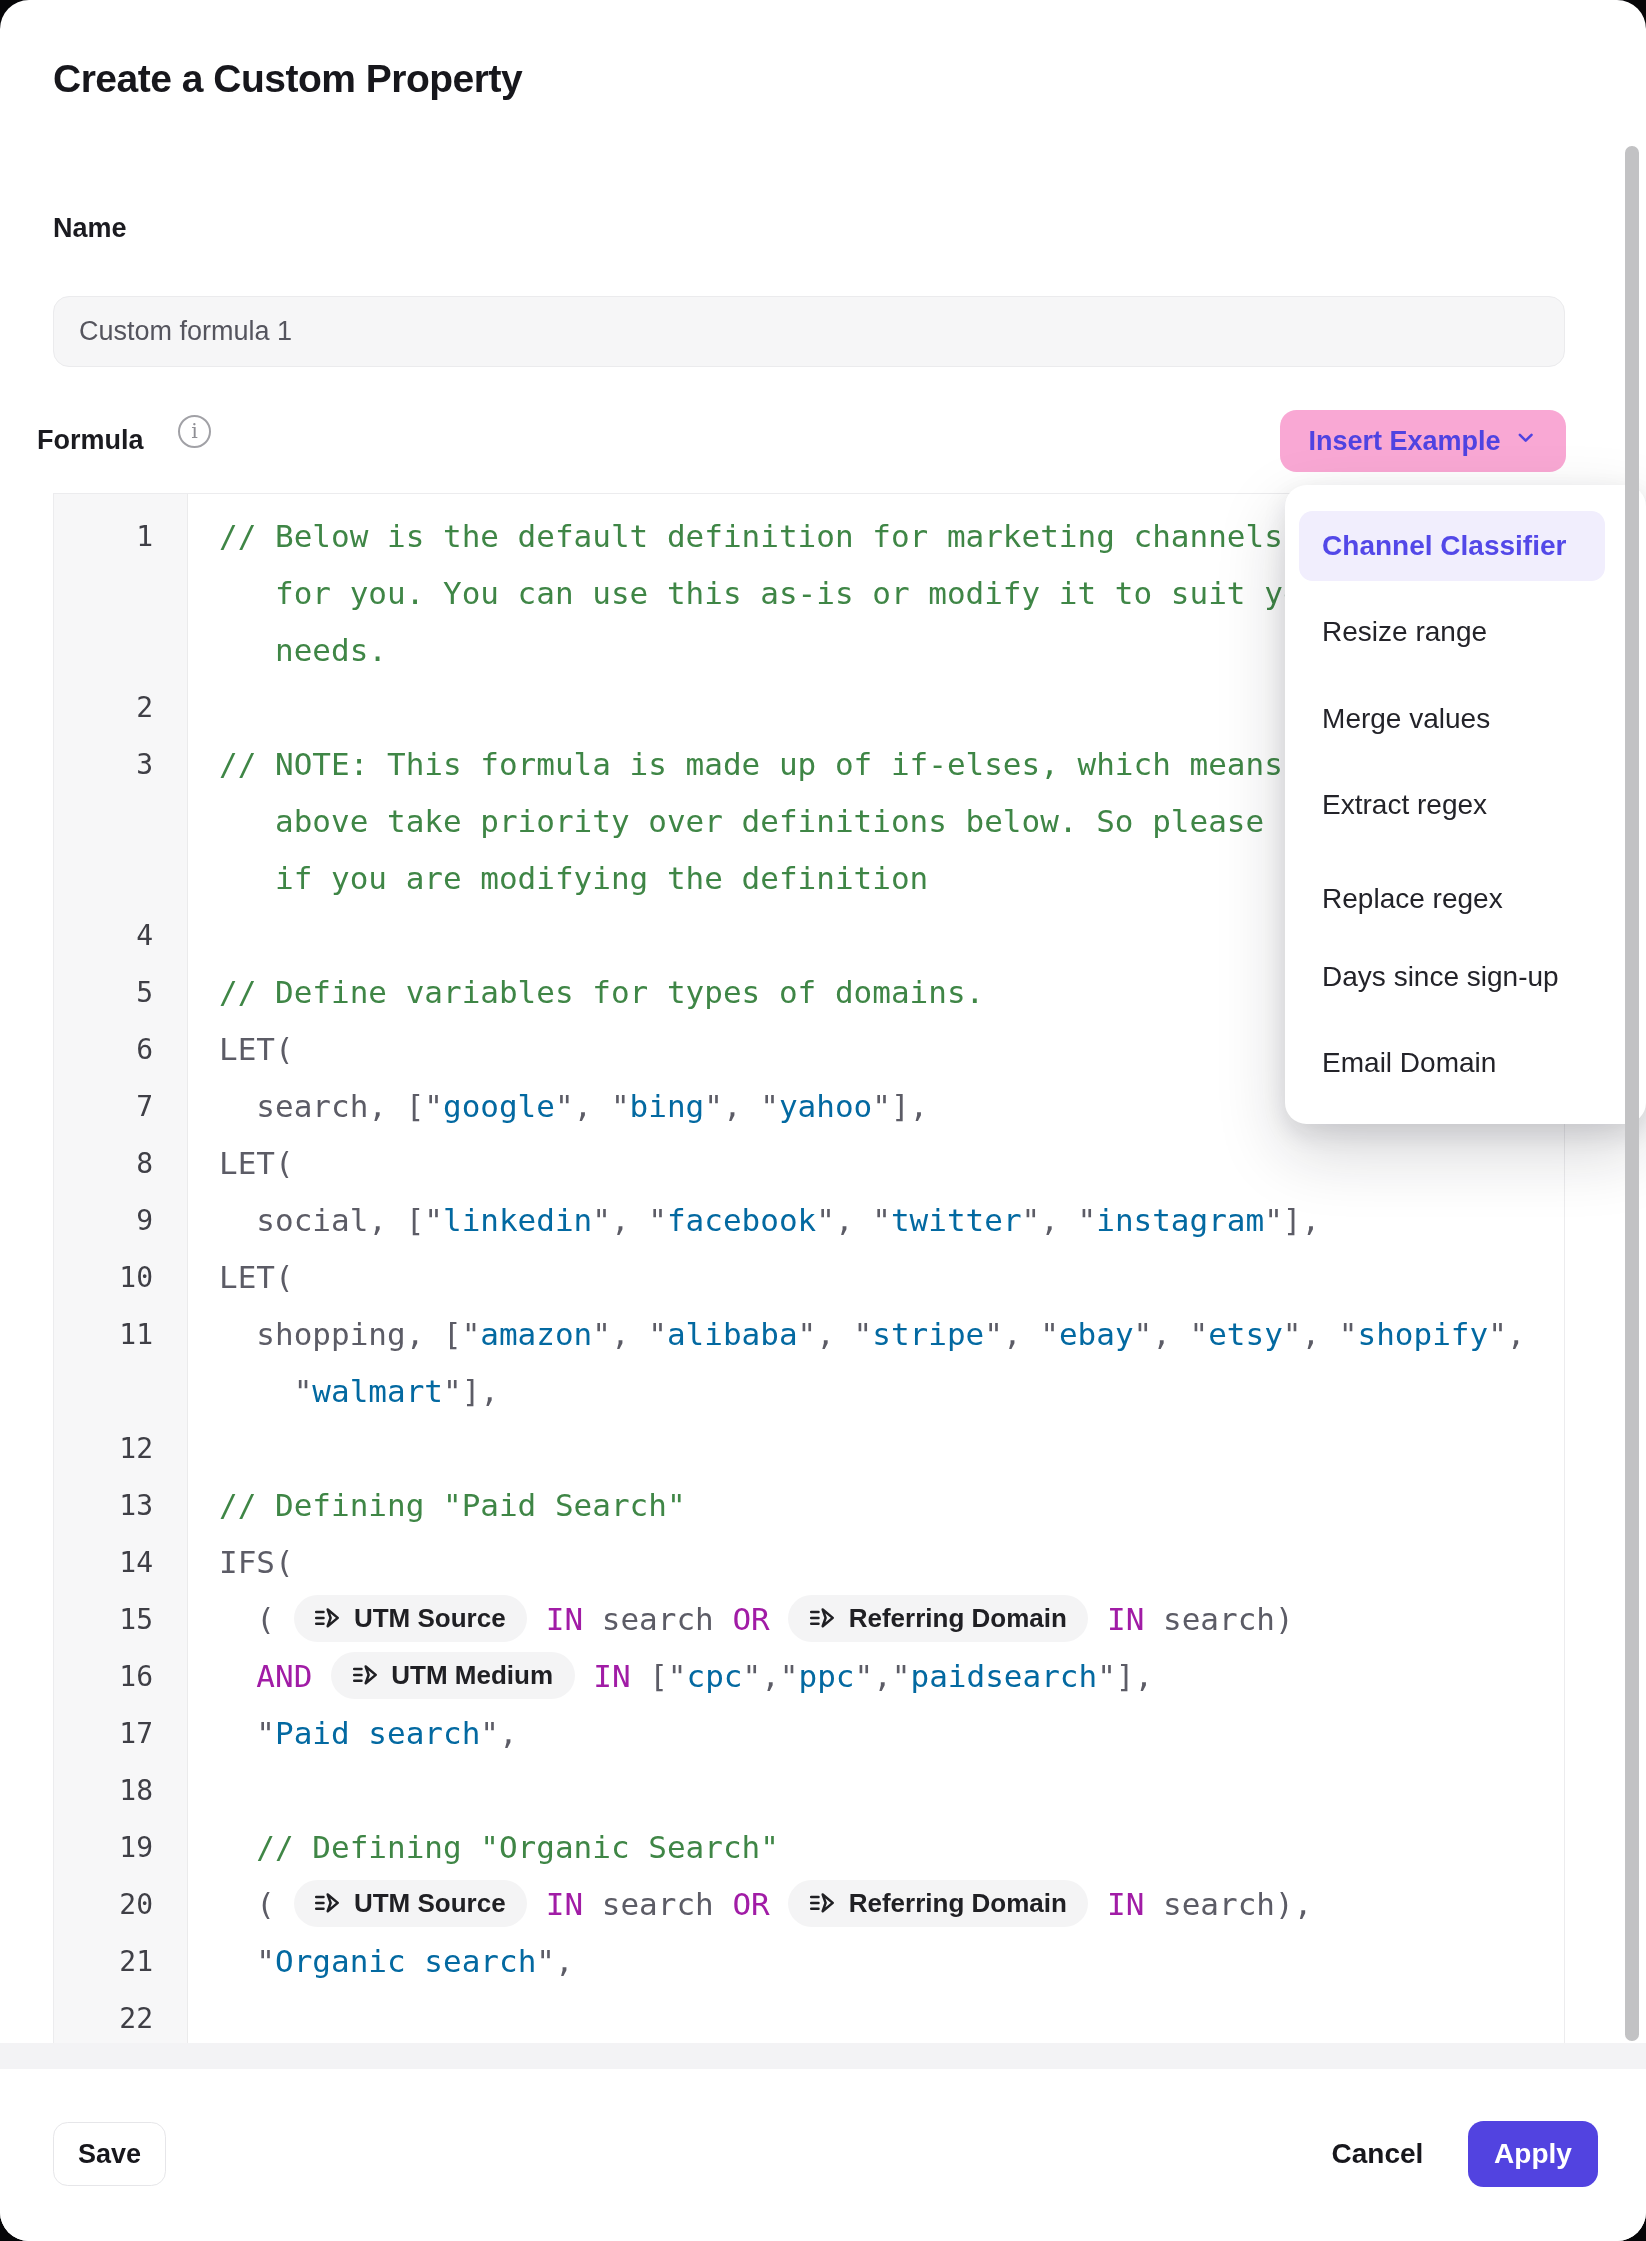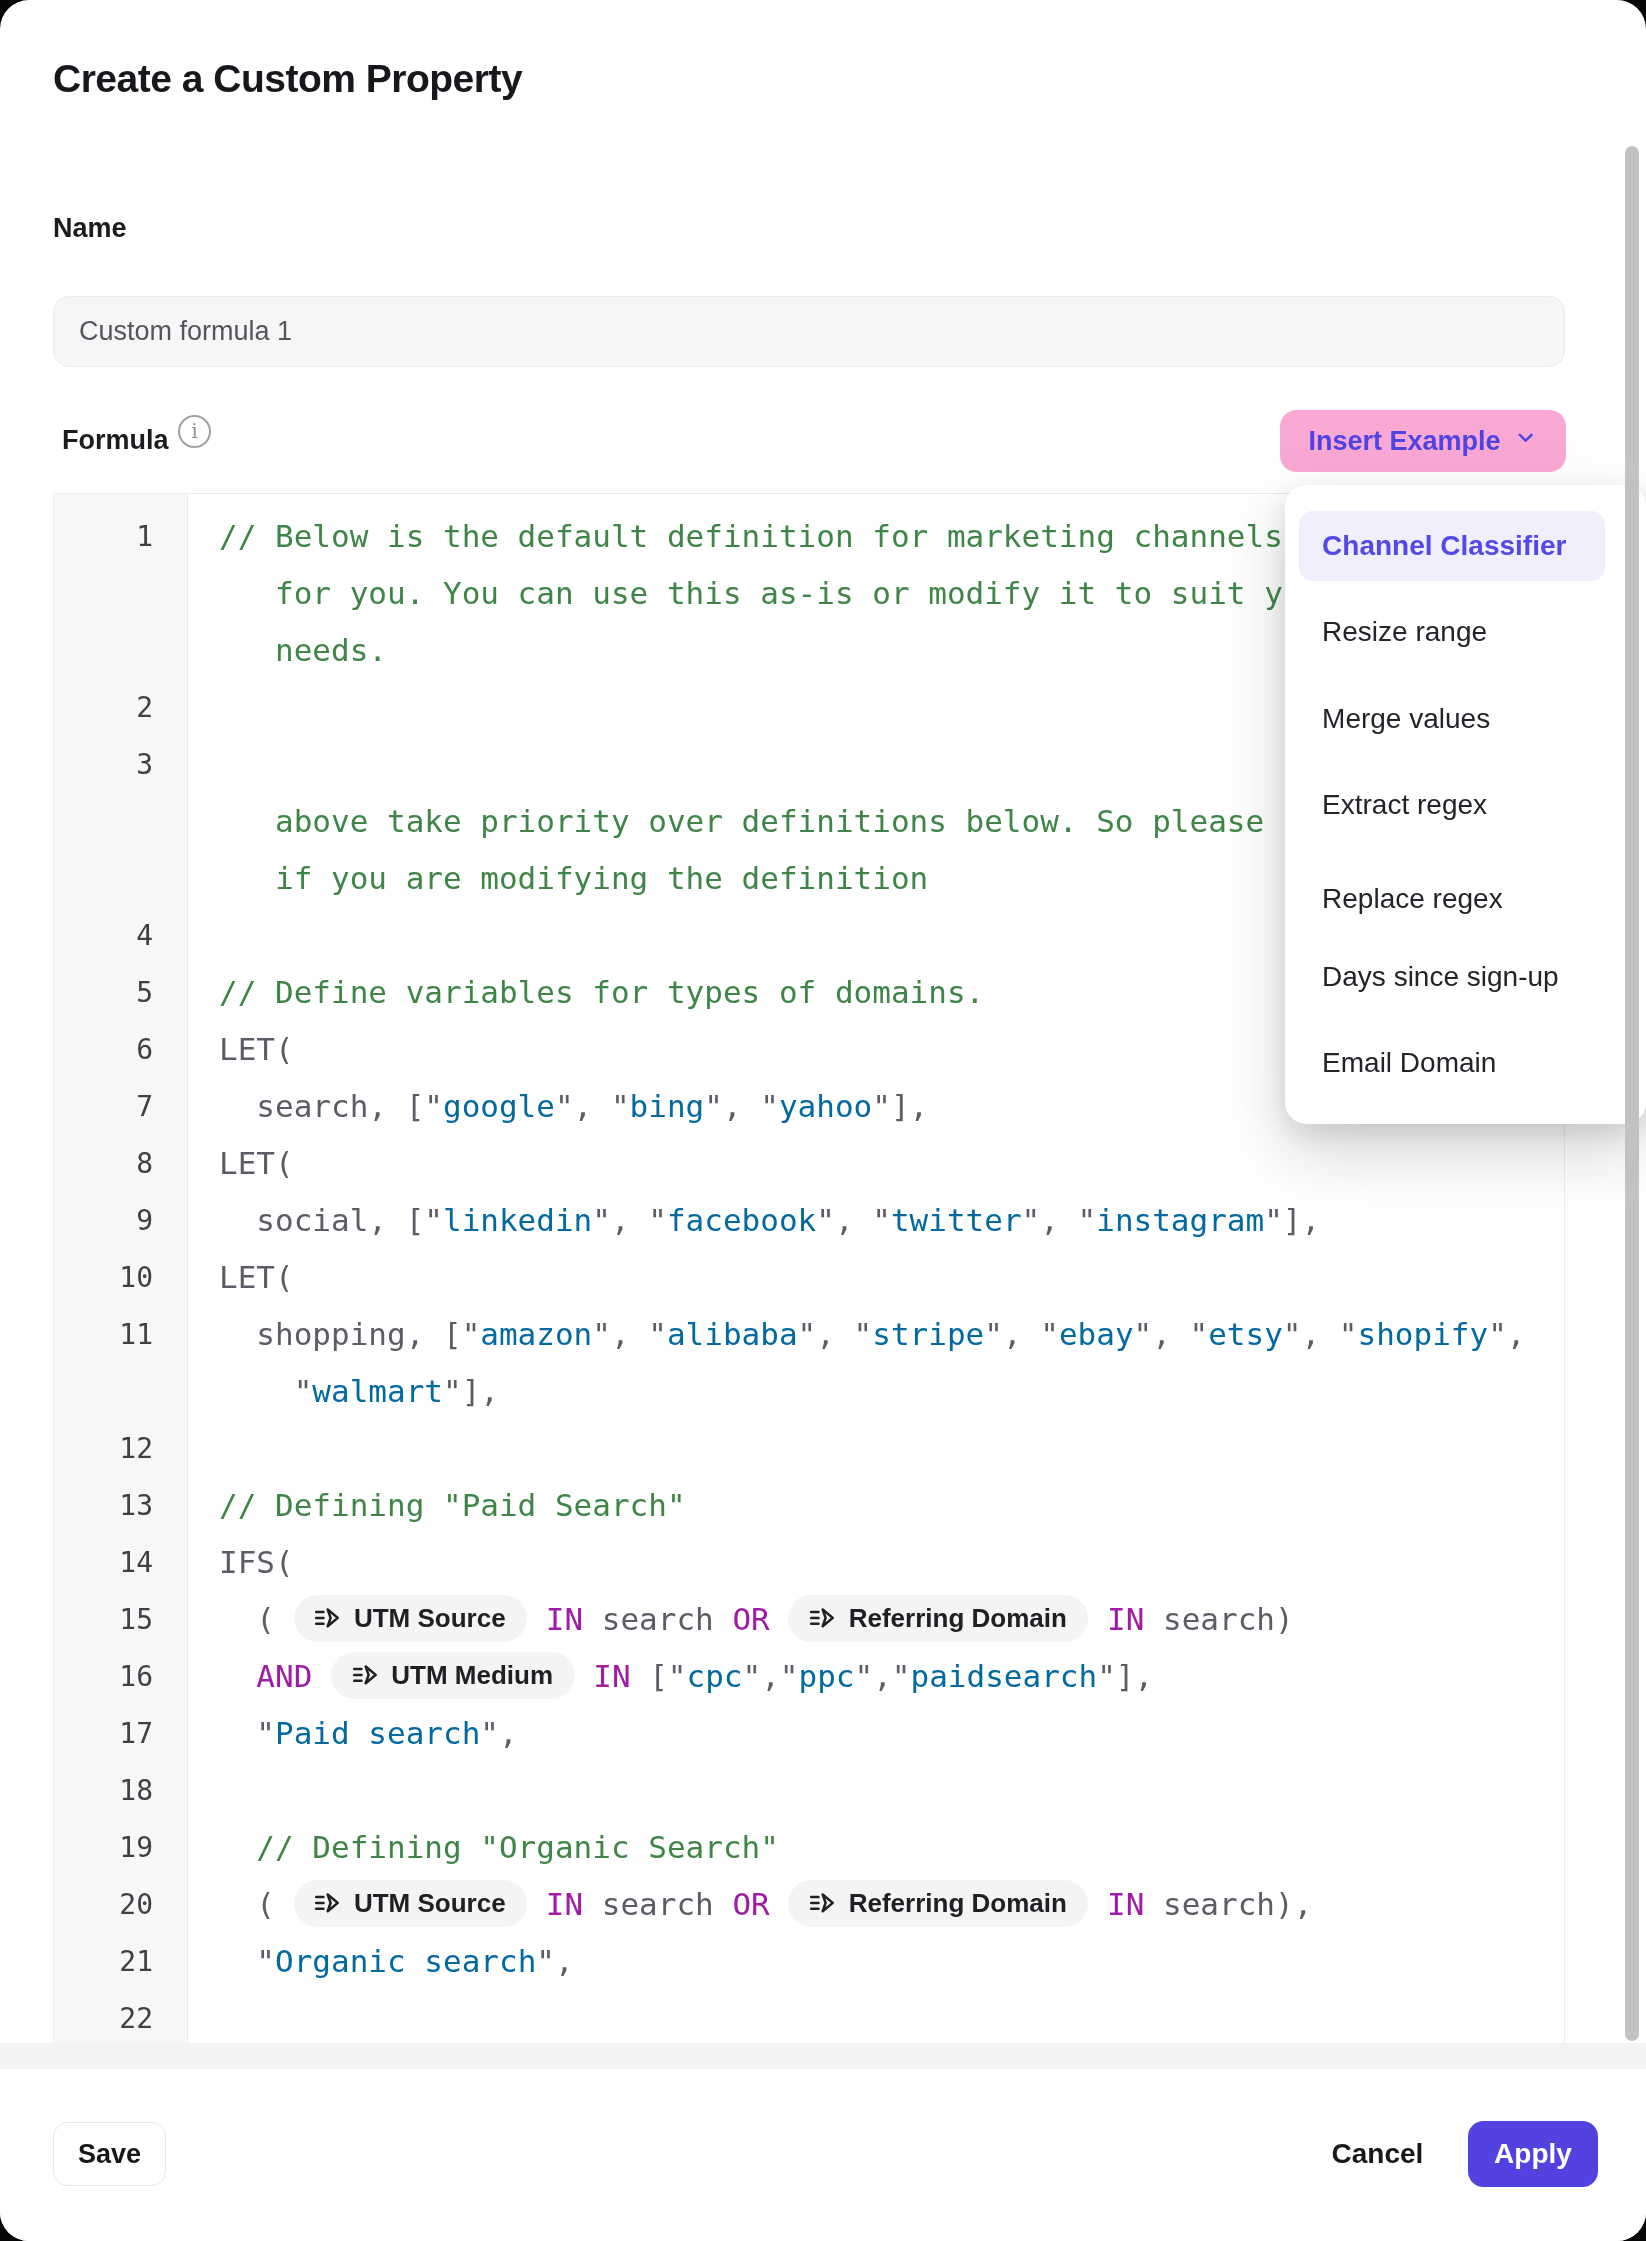--- a/index.html
+++ b/index.html
@@ -8,21 +8,21 @@
   .dialog{position:absolute;inset:0;background:#ffffff;border-radius:29px;overflow:hidden;}
 
   .title{position:absolute;left:53px;top:57px;font-size:39px;font-weight:700;color:#17171c;letter-spacing:-0.5px;}
 
   .field-label{position:absolute;font-size:27px;font-weight:700;color:#1b1b20;}
   .name-label{left:53px;top:213px;}
   .name-input{position:absolute;left:53px;top:276px;width:1512px;height:71px;box-sizing:border-box;
               background:#f6f6f7;border:1.5px solid #ebebed;border-radius:16px;padding:0 25px;
               font-family:"Liberation Sans",sans-serif;font-size:27px;color:#55555e;outline:none;margin-top:20px;}
 
-  .formula-label{left:62px;top:425px;}
+  .formula-label{left:37px;top:425px;}
   .info-icon{position:absolute;left:178px;top:415px;width:33px;height:33px;border:2.4px solid #a1a1a6;
              border-radius:50%;box-sizing:border-box;color:#8f8f95;font-family:"DejaVu Serif",serif;
              font-size:20.5px;line-height:28px;text-align:center;font-style:normal;}
 
   
   .editor{position:absolute;left:53px;top:493px;width:1512px;height:1552px;box-sizing:border-box;
           border:1px solid #ececee;background:#ffffff;overflow:hidden;}
   .gutter-bg{position:absolute;left:0;top:0;width:133px;height:100%;background:#f7f7f8;border-right:1px solid #ebebec;}
   .code-rows{position:absolute;left:0;top:13.7px;width:100%;}
   .crow{position:relative;display:flex;height:57px;line-height:57px;font-family:"DejaVu Sans Mono",monospace;font-size:31px;}
@@ -89,20 +89,21 @@
           <div class="crow">
             <span class="lnum"></span>
             <span class="ctext"><span class="tok-cm">   needs.</span></span>
           </div>
           <div class="crow">
             <span class="lnum">2</span>
             <span class="ctext"></span>
           </div>
           <div class="crow">
             <span class="lnum">3</span>
+            <span class="ctext"><span class="tok-cm">// NOTE: This formula is made up of if-elses, which means</span></span>
           </div>
           <div class="crow">
             <span class="lnum"></span>
             <span class="ctext"><span class="tok-cm">   above take priority over definitions below. So please note</span></span>
           </div>
           <div class="crow">
             <span class="lnum"></span>
             <span class="ctext"><span class="tok-cm">   if you are modifying the definition</span></span>
           </div>
           <div class="crow">

